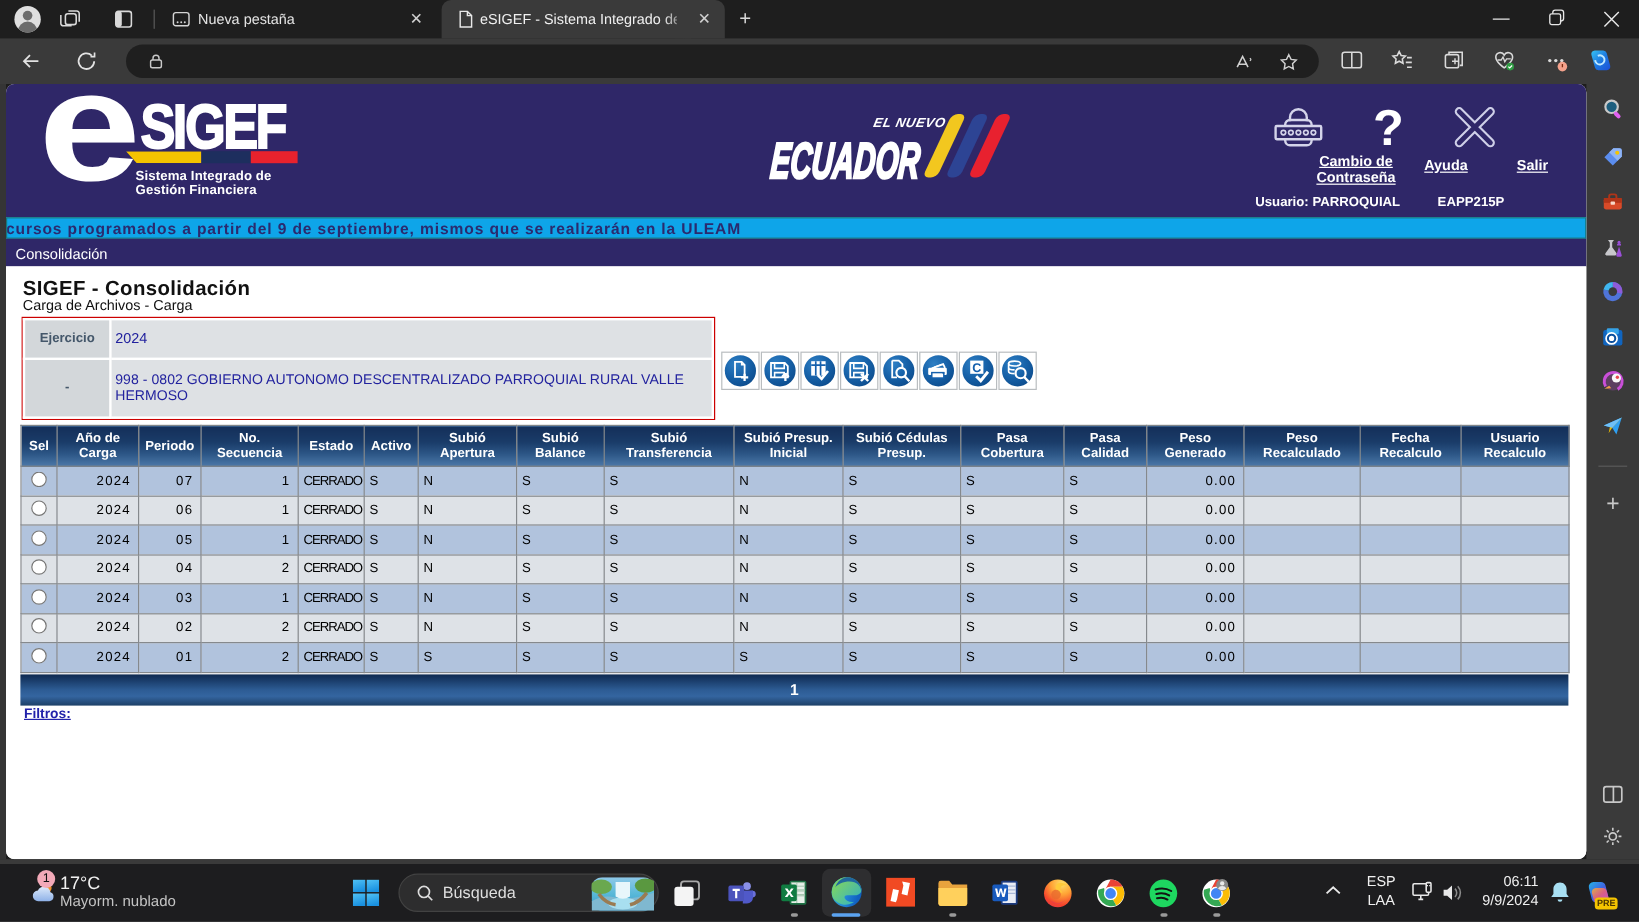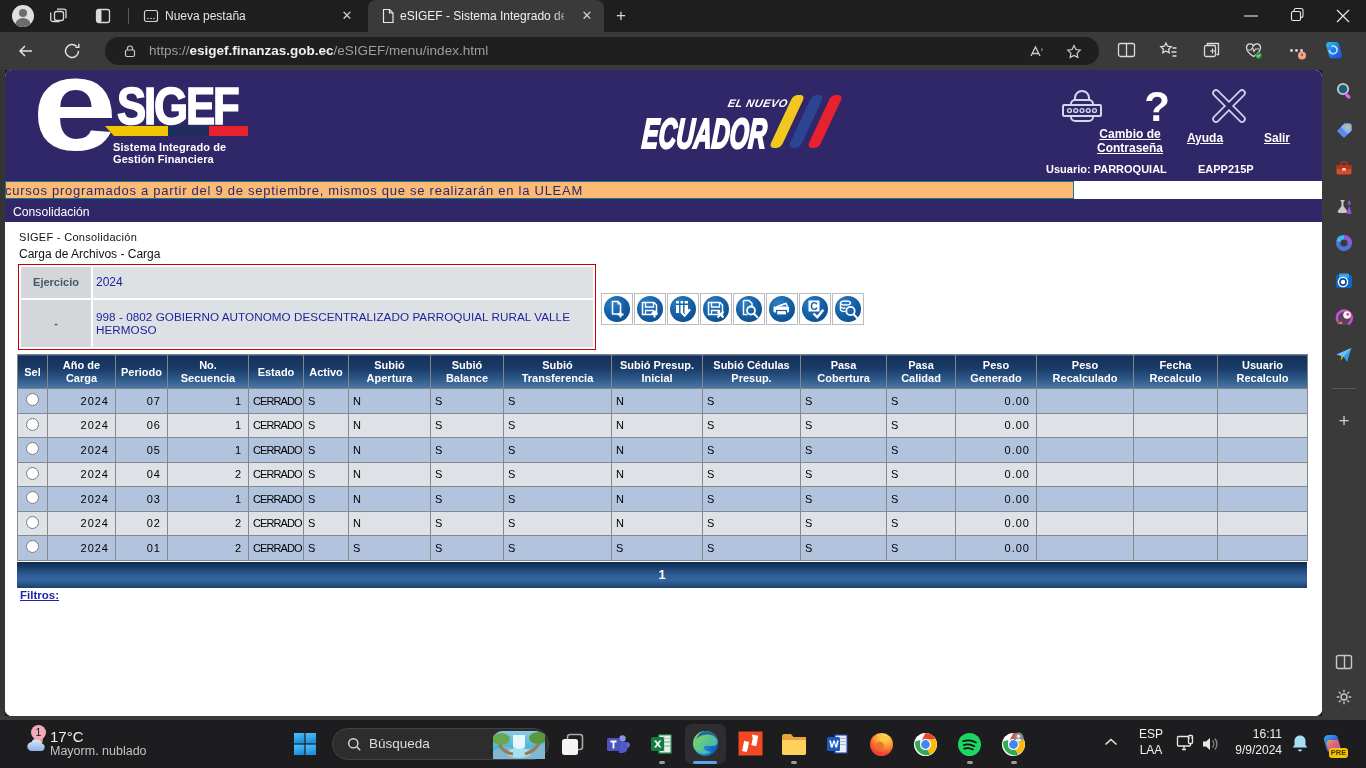--- a/index.html
+++ b/index.html
@@ -40,26 +40,26 @@
 #esigE{position:absolute;left:27px;top:-41px;font-weight:700;font-size:131px;color:#fff;transform:scaleX(1.17);transform-origin:0 0;}
 #sigef{position:absolute;left:112px;top:6px;font-weight:700;font-size:52px;color:#fff;letter-spacing:-2.5px;transform:scaleX(0.84);transform-origin:0 0;-webkit-text-stroke:1.6px #fff;}
 #barY{position:absolute;left:100px;top:56px;width:63px;height:10px;background:#f5c400;clip-path:polygon(0 0,100% 0,100% 100%,9px 100%);}
 #barB{position:absolute;left:163px;top:56px;width:41px;height:10px;background:#1d2e5e;}
 #barR{position:absolute;left:204px;top:56px;width:39px;height:10px;background:#e8222d;}
 #sist{position:absolute;left:108px;top:71px;color:#fff;font-size:11px;font-weight:700;line-height:12.2px;letter-spacing:0.1px;}
 #elnuevo{position:absolute;left:723px;top:27px;color:#fff;font-style:italic;font-weight:700;font-size:11px;transform:skewX(-12deg);letter-spacing:0.5px;}
 #ecuword{position:absolute;left:639px;top:45px;color:#fff;font-style:italic;font-weight:700;font-size:42px;line-height:38px;transform:scaleX(0.585) skewX(-8deg);transform-origin:0 0;-webkit-text-stroke:2.2px #fff;}
 .stripe{position:absolute;top:25px;height:53px;transform:skewX(-25deg);border-radius:5px;}
 
-#marq{position:absolute;left:0;top:111px;width:1069px;height:18px;background:#fdba74;border:1px solid #17777c;color:#2b2a6e;font-size:13px;letter-spacing:0.73px;line-height:16px;white-space:nowrap;overflow:hidden;}
+#marq{position:absolute;left:0;top:111px;width:1317px;height:18px;background:#0ea5e9;border:1px solid #17777c;color:#2b2a6e;font-size:13px;letter-spacing:0.73px;line-height:16px;white-space:nowrap;overflow:hidden;font-weight:bold;}
 
 #menubar{position:absolute;left:0;top:129px;width:1317px;height:23px;background:#2f2768;color:#ffffff;font-size:12.2px;}
 
 #main{position:absolute;left:0;top:152px;width:1317px;height:494px;background:#ffffff;color:#000;}
-#ttl1{position:absolute;left:14px;top:9px;font-size:11px;font-weight:400;color:#111;letter-spacing:0.3px;}
+#ttl1{position:absolute;left:14px;top:9px;font-size:17px;font-weight:700;color:#111;letter-spacing:0.3px;}
 #ttl2{position:absolute;left:14px;top:25px;font-size:12px;color:#111;}
 
 #form{position:absolute;left:13px;top:42px;width:578px;height:86px;background:#fff;border:1px solid #cc0000;}
 #form table{border-collapse:collapse;width:100%;height:100%;}
 #form td{font-size:11px;border:2px solid #ffffff;}
 #form td.lb{background:#d3d7da;color:#44576a;font-weight:700;text-align:center;width:72px;}
 #form td.vl{background:#dee1e4;color:#22229e;font-size:12px;padding-left:3px;}
 
 .ibtn{position:absolute;top:71px;width:32px;height:32px;background:#fff;border:1px solid #b9bdc0;}
 .sphere{position:absolute;left:2px;top:2px;width:26px;height:26px;border-radius:50%;background:radial-gradient(circle at 35% 28%,#2f7fc4 0%,#1661a8 45%,#0d4d8e 80%,#0a4077 100%);}
@@ -151,21 +151,20 @@
           <path d="M16.8 2.8v3.4h-3.4" stroke-width="1.4"></path>
         </g>
       </svg>
     <div id="urlpill">
       <svg class="abs" style="left:18px;top:7px" width="14" height="14" viewBox="0 0 14 14">
           <g fill="none" stroke="#c9c9c9" stroke-width="1.2">
             <rect x="2.5" y="6" width="9" height="6.5" rx="1.5"></rect>
             <path d="M4.5 6V4.5a2.5 2.5 0 0 1 5 0V6"></path>
           </g>
         </svg>
-      <div id="urltext">https://<b>esigef.finanzas.gob.ec</b>/eSIGEF/menu/index.html</div>
       <svg class="abs" style="left:923px;top:6px" width="18" height="18" viewBox="0 0 18 18">
           <g fill="none" stroke="#d0d0d0" stroke-width="1.3">
             <path d="M3 13L7.5 4l4.5 9M4.5 10.5h6"></path>
             <path d="M13.5 5.5q1.8 1 0 2.2" stroke-width="1"></path>
           </g>
         </svg>
       <svg class="abs" style="left:960px;top:6px" width="18" height="18" viewBox="0 0 18 18">
           <path d="M9 2.6l1.9 3.9 4.3.6-3.1 3 .7 4.3L9 12.4l-3.8 2 .7-4.3-3.1-3 4.3-.6z" fill="none" stroke="#d0d0d0" stroke-width="1.2"></path>
         </svg>
     </div>
@@ -768,21 +767,21 @@
           <rect x="1.5" y="2.5" width="13" height="9.5" rx="1"></rect>
           <path d="M6 15.5h4M8 12v3.5"></path>
           <rect x="12.5" y="1.5" width="4" height="8" rx="1" fill="#1d1d1f"></rect>
           <path d="M13.5 3.5v1M15.5 3.5v1" stroke-width="1"></path>
         </g>
       </svg>
     <svg class="abs" style="left:1201px;top:14px" width="20" height="20" viewBox="0 0 20 20">
         <path d="M2 7.5v5h3l4 3.5v-12L5 7.5z" fill="#e8e8e8"></path>
         <path d="M11.5 6.5a5 5 0 0 1 0 7M13.8 4.5a8 8 0 0 1 0 11" fill="none" stroke="#8a8a8a" stroke-width="1.3"></path>
       </svg>
-    <div class="trtx" style="left:1222px;top:7px;width:60px;text-align:right;">16:11</div>
+    <div class="trtx" style="left:1222px;top:7px;width:60px;text-align:right;">06:11</div>
     <div class="trtx" style="left:1212px;top:23px;width:70px;text-align:right;">9/9/2024</div>
     <svg class="abs" style="left:1291px;top:14px" width="18" height="20" viewBox="0 0 18 20">
         <path d="M9 1.5c3.2 0 5.5 2.4 5.5 5.5v4l1.8 2.5H1.7L3.5 11V7C3.5 3.9 5.8 1.5 9 1.5z" fill="#a8dff2"></path>
         <path d="M7 15.5a2 2 0 0 0 4 0z" fill="#a8dff2"></path>
       </svg>
     <svg class="abs" style="left:1318px;top:12px" width="28" height="28" viewBox="0 0 28 28">
         <defs>
           <linearGradient id="cp1" x1="0" y1="0" x2="1" y2="1">
             <stop offset="0" stop-color="#24b3e8"></stop>
             <stop offset="0.5" stop-color="#3f62e0"></stop>

